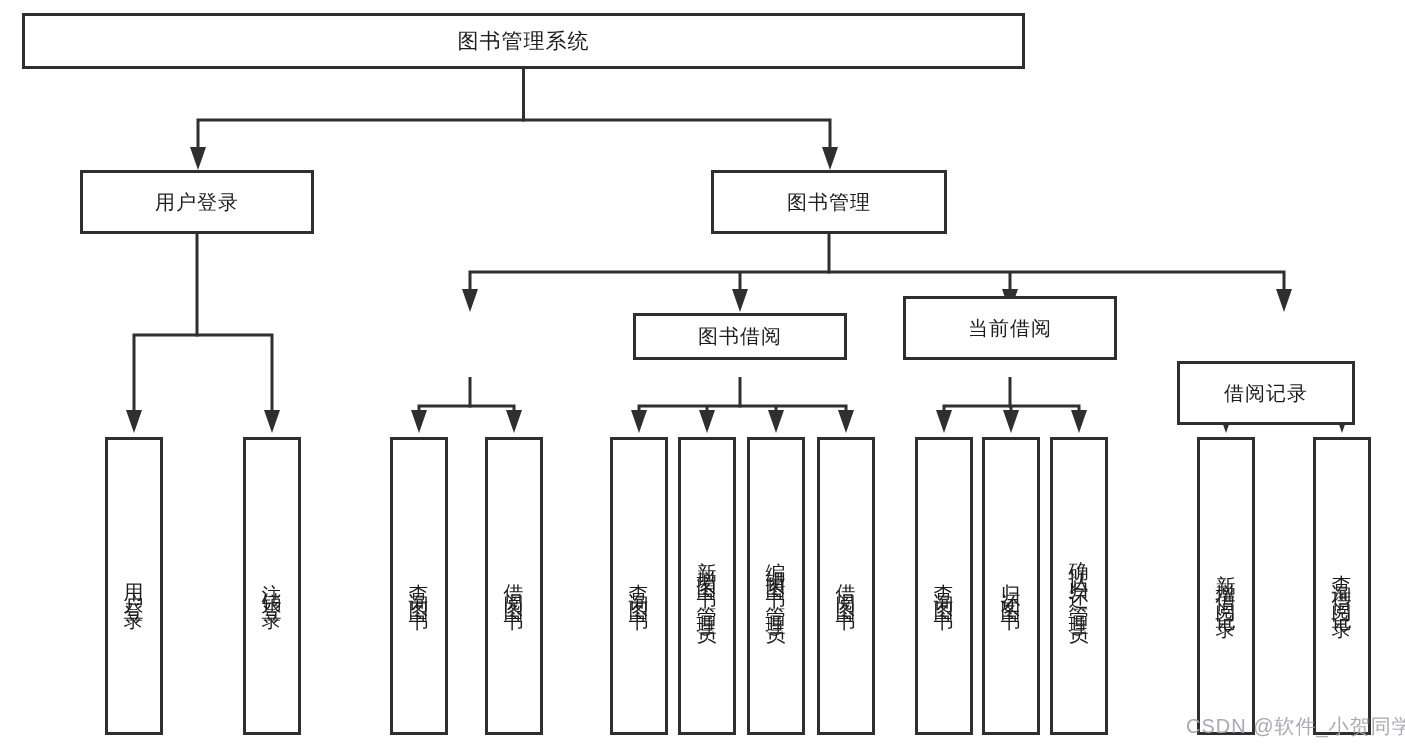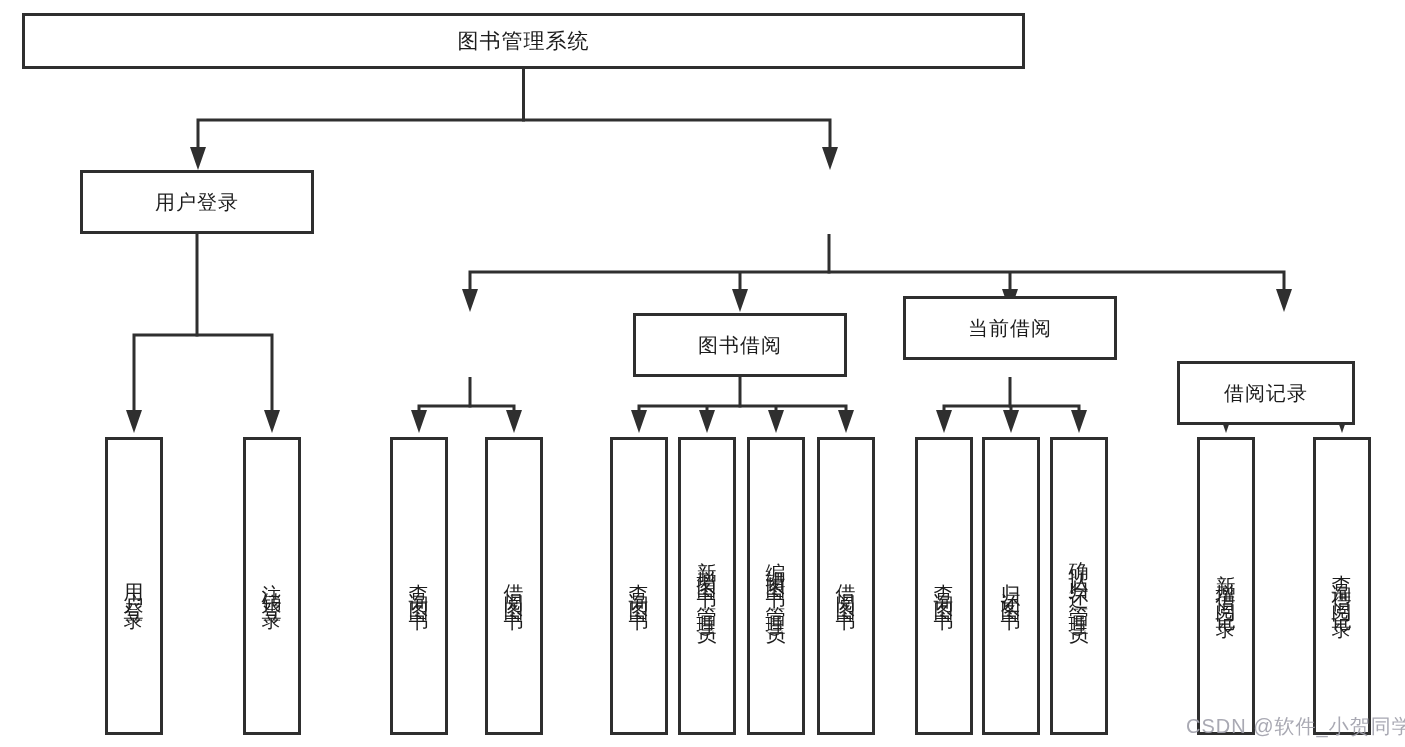--- a/index.html
+++ b/index.html
@@ -91,22 +91,23 @@
       <path d="M1284 377 V407.5"></path>
       <path d="M1226 414 V406 H1342 V414"></path>
       <polygon fill="#2f2f2f" stroke="none" points="1218,410 1234,410 1226,433"></polygon>
       <polygon fill="#2f2f2f" stroke="none" points="1334,410 1350,410 1342,433"></polygon>
     </g>
   </svg>
 
   <div class="hbox root">图书管理系统</div>
 
   <div class="hbox" style="left:80px;top:170px;width:234px;height:64px;">用户登录</div>
+  <div class="hbox" style="left:711px;top:170px;width:236px;height:64px;">图书管理</div>
 
-  <div class="hbox" style="left:633px;top:313px;width:214px;height:64px;">图书借阅</div>
+  <div class="hbox" style="left:633px;top:313px;width:214px;height:47px;">图书借阅</div>
   <div class="hbox" style="left:903px;top:296px;width:214px;height:64px;">当前借阅</div>
   <div class="hbox" style="left:1177px;top:313px;width:178px;height:64px;margin-top:48px;">借阅记录</div>
 
   <div class="vbox" style="left:105px;">
     <span>用户登录</span>
   </div>
   <div class="vbox" style="left:243px;">
     <span>注销登录</span>
   </div>
 

